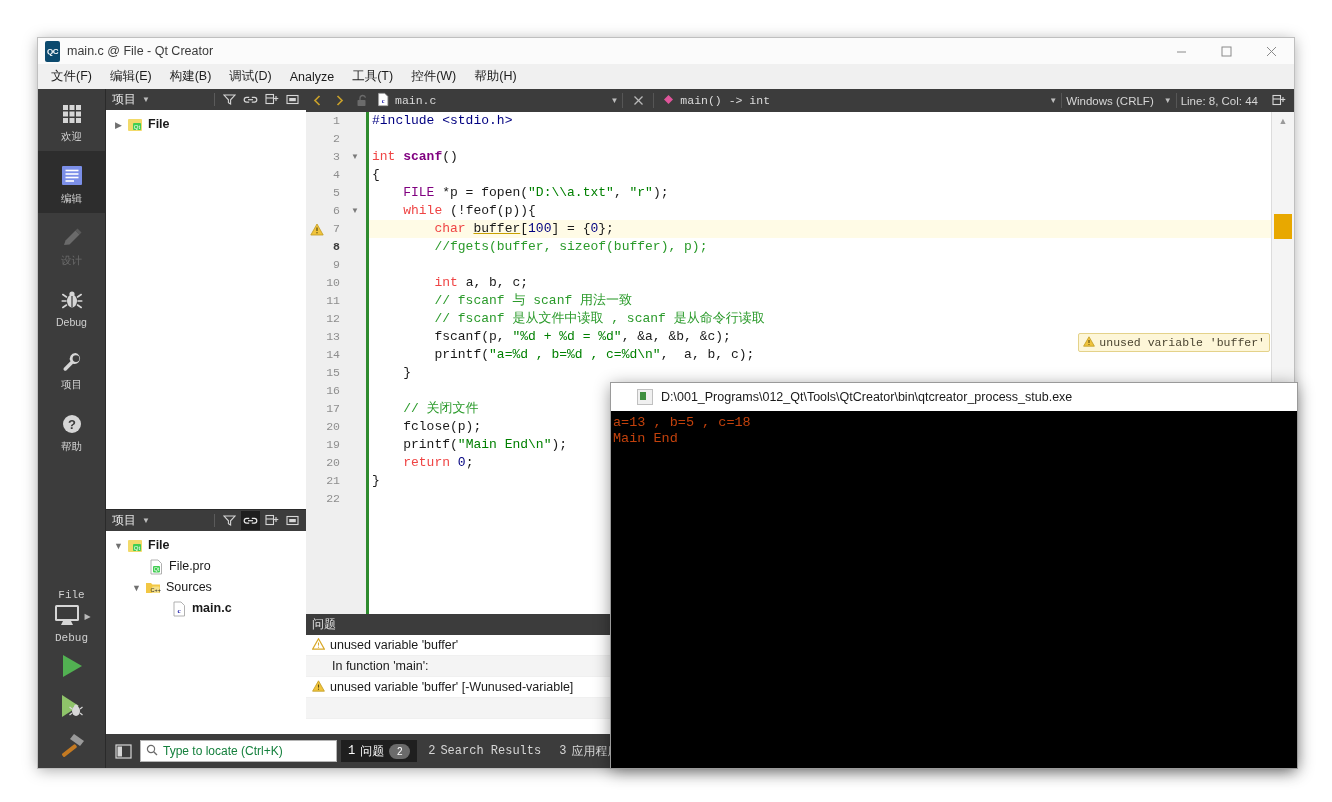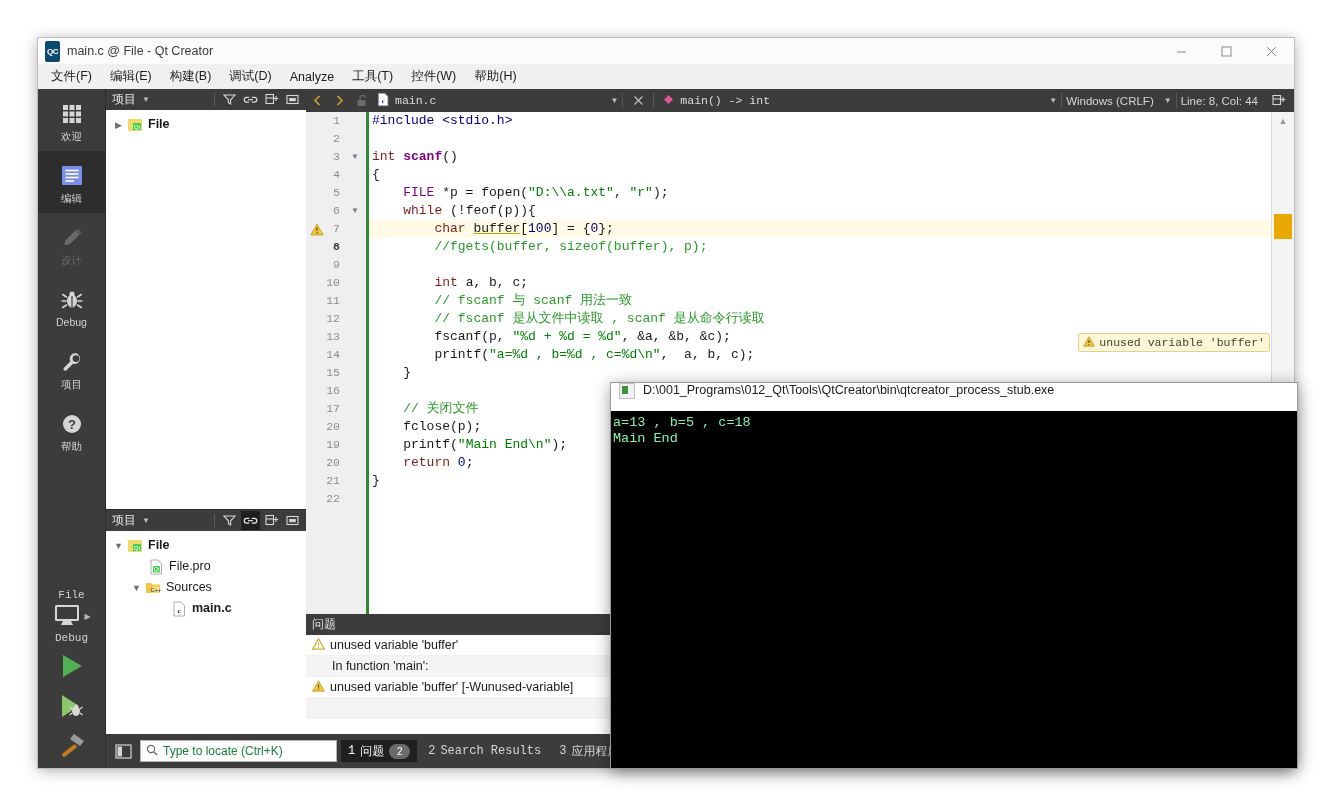--- a/index.html
+++ b/index.html
@@ -121,21 +121,21 @@
   #gutter .gnum.cur{color:#3b3b3b;font-weight:bold;}
   #foldcol{position:absolute;left:41px;top:0;width:19px;bottom:0;background:#efefef;}
   #chmark{position:absolute;left:60px;top:0;width:3px;bottom:0;background:#2e8b2e;}
   #codearea{position:absolute;left:63px;top:0;right:22px;bottom:0;overflow:hidden;background:#ffffff;}
   .cline{
     position:absolute;left:0;right:0;height:18px;line-height:18px;
     font-family:"Liberation Mono",monospace;font-size:13px;white-space:pre;
     padding-left:3px;color:#1a1a1a;
   }
   .hl-line{background:#fffbe6;}
-  .kw{color:#7f1d1d;}
+  .kw{color:#ef4444;}
   .kw2{color:#800080;font-weight:bold;}
   .typ{color:#800080;}
   .str{color:#008000;}
   .cmt{color:#2a9a2a;}
   .pre{color:#000080;}
   .num{color:#000080;}
   .und{text-decoration:underline;text-decoration-color:#c8a000;}
   .op{color:#1a1a1a;}
 
   #annot{
@@ -183,28 +183,28 @@
     min-width:15px;height:15px;border-radius:8px;background:#6b6b6b;color:#fff;
     font-size:10px;display:inline-flex;align-items:center;justify-content:center;padding:0 3px;
   }
 
   
   #console{
     position:absolute;left:611px;top:383px;width:686px;height:385px;
     background:#000000;box-shadow:0 0 0 1px #9a9a9a, 0 3px 16px rgba(0,0,0,.45);
   }
   #console-title{
-    height:28px;background:#ffffff;display:flex;padding-left:8px;gap:8px;
+    height:28px;background:#ffffff;display:flex;align-items:center;padding-left:26px;gap:8px;
   }
   #console-title .cico{width:14px;height:14px;background:#f0f0f0;border:1px solid #c0c0c0;position:relative;}
   #console-title .cico:after{content:"";position:absolute;left:2px;top:2px;width:6px;height:8px;background:#3f8f3f;}
   #console-title .ctxt{font-size:12.5px;color:#1a1a1a;}
   #console-body{
     position:absolute;left:0;top:28px;right:0;bottom:0;background:#000000;
-    font-family:"Liberation Mono",monospace;font-size:13.5px;color:#86efac;
+    font-family:"Liberation Mono",monospace;font-size:13.5px;color:#c2410c;
     padding:4px 2px;line-height:16px;white-space:pre;
   }
 </style>
 </head>
 <body>
 
 <div id="desktop">
 
   <div id="qtwin">
 

